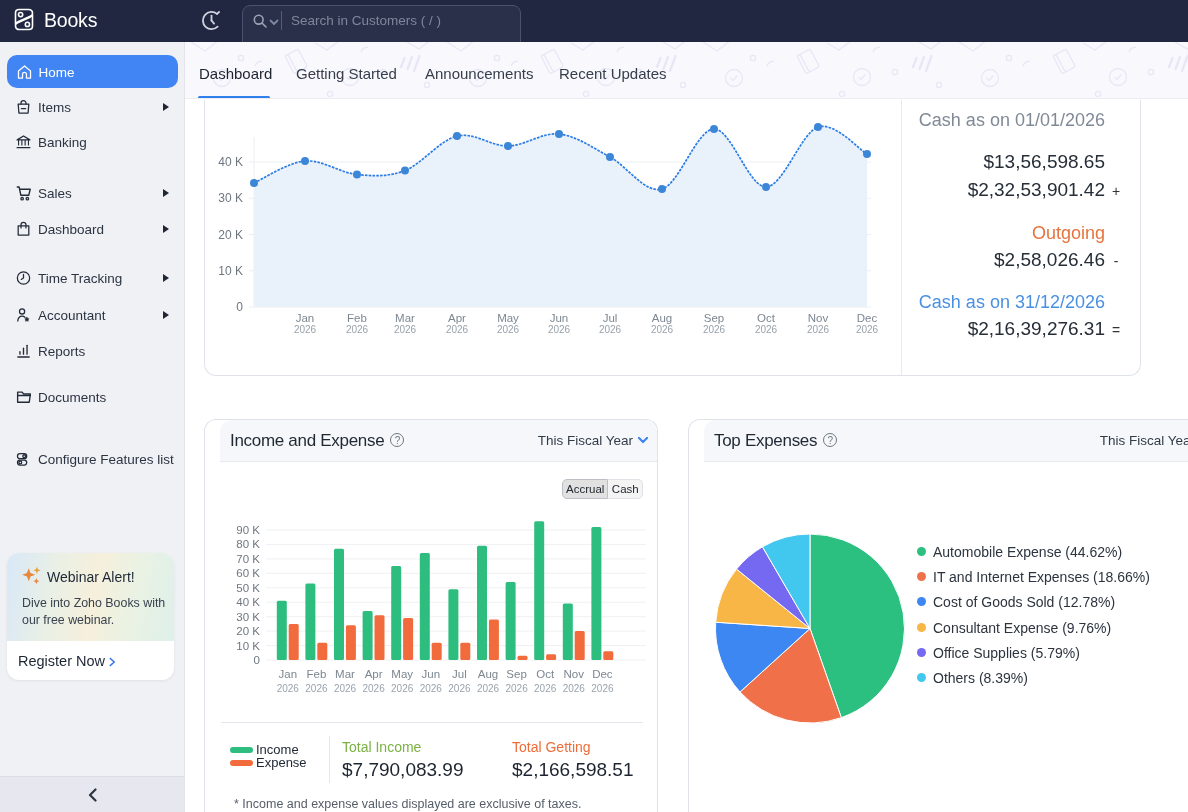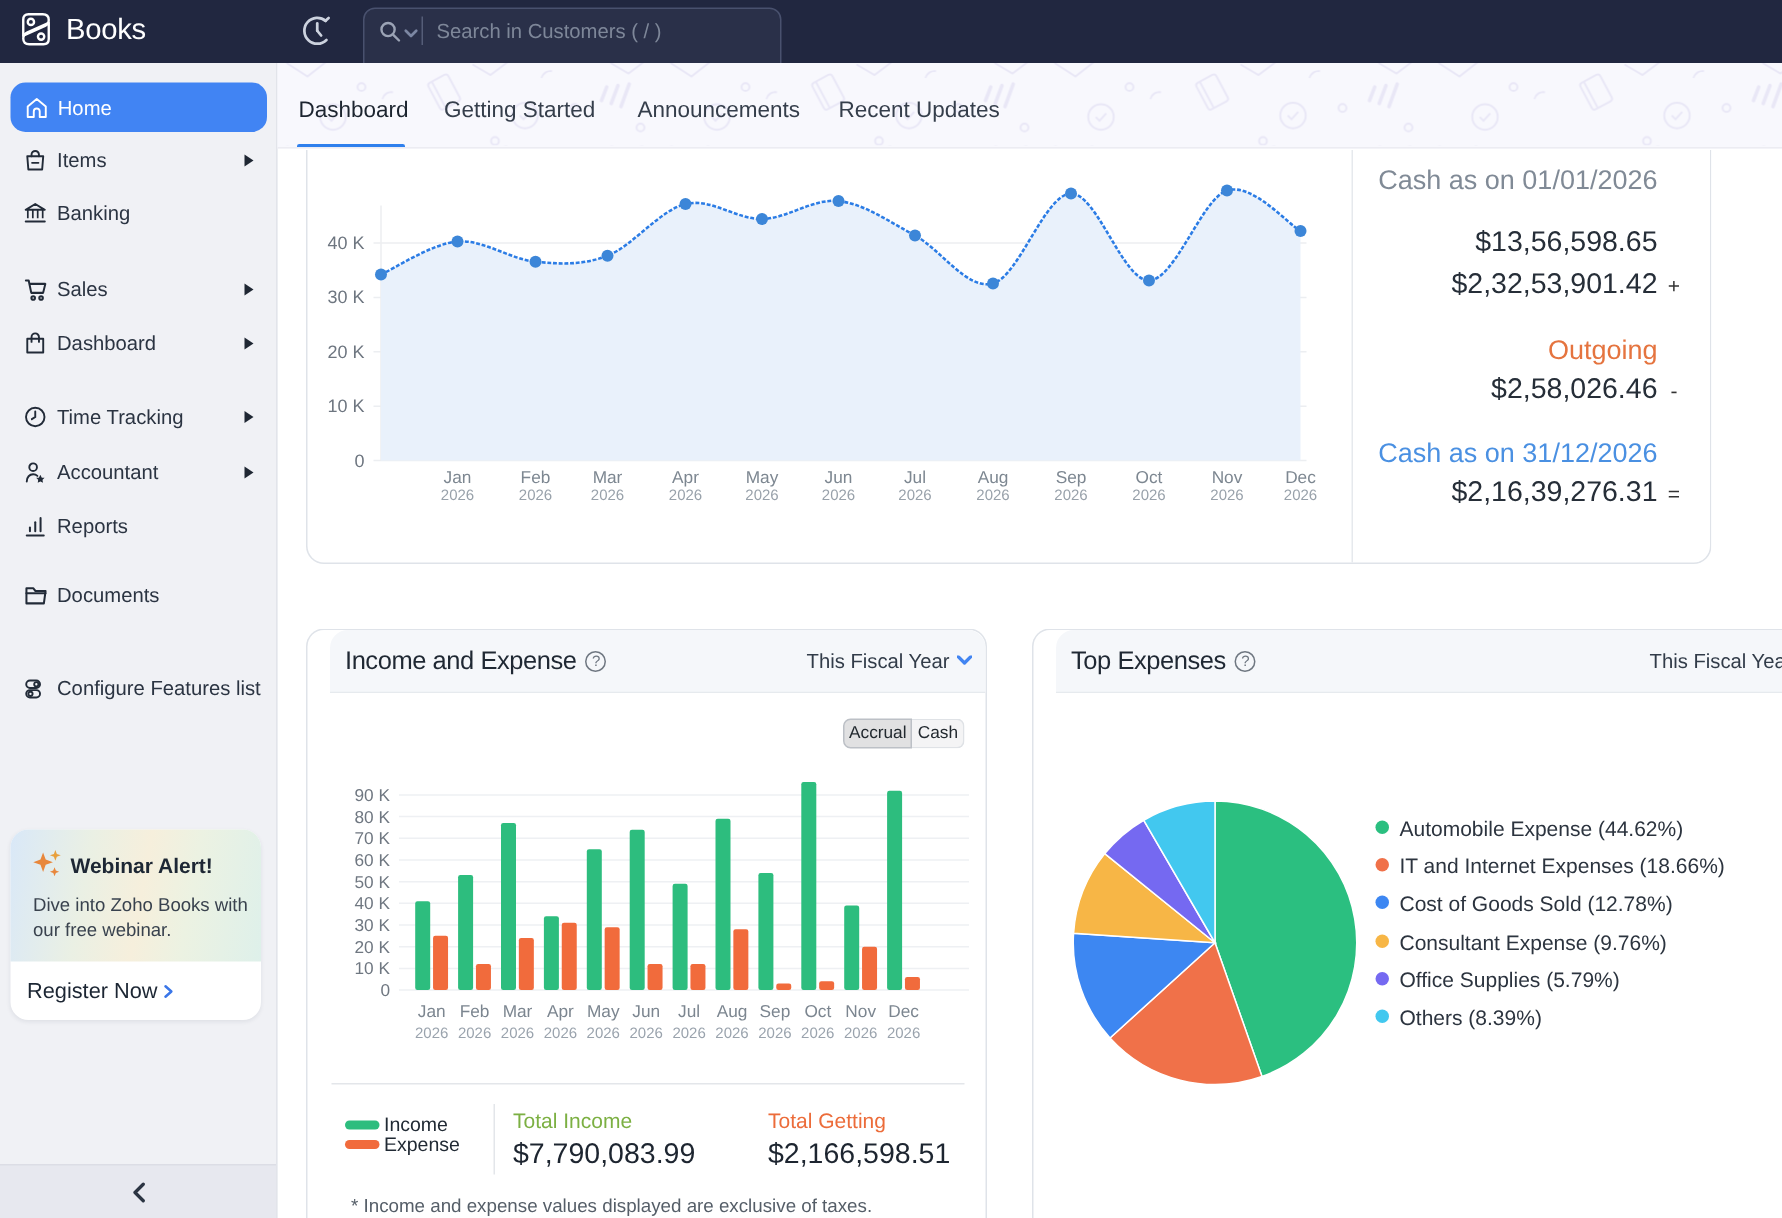--- a/index.html
+++ b/index.html
@@ -16,21 +16,21 @@
 #side{position:absolute;left:0;top:42px;width:185px;height:770px;background:#f0f1f5;border-right:1px solid #e2e4ea}
 .mi{position:absolute;left:0;width:185px;height:30px;color:#2b3442;font-size:13.5px}
 .mi .lbl{position:absolute;left:38px;top:50%;transform:translateY(-50%)}
 .mi svg{position:absolute;left:15px;top:50%;transform:translateY(-50%)}
 .mi .arr{position:absolute;right:16px;top:50%;transform:translateY(-50%);width:0;height:0;border-left:6px solid #1f2733;border-top:4.5px solid transparent;border-bottom:4.5px solid transparent}
 #home{position:absolute;left:7px;top:13px;width:171px;height:33px;background:#4184f3;border-radius:10px;color:#fff;font-size:13.5px}
 #home .lbl{position:absolute;left:31.5px;top:50%;transform:translateY(-50%)}
 #home svg{position:absolute;left:8.5px;top:50%;transform:translateY(-50%)}
 #webi{position:absolute;left:7px;top:511px;width:167px;height:127px;background:#fff;border-radius:12px;box-shadow:0 1px 3px rgba(30,40,70,.08)}
 #webi .grad{position:absolute;left:0;top:0;width:167px;height:88px;border-radius:12px 12px 0 0;background:linear-gradient(100deg,#d9e8f8 0%,#eaf0e4 30%,#f6efdc 52%,#ecf2e2 70%,#def0ea 100%)}
-#webi .t{position:absolute;left:40px;top:16px;font-size:14px;font-weight:bold;color:#1d2734}
+#webi .t{position:absolute;left:40px;top:16px;font-size:14px;font-weight:normal;color:#1d2734}
 #webi .b{position:absolute;left:15px;top:42px;width:148px;font-size:12.4px;line-height:16.5px;white-space:nowrap;color:#39424e}
 #webi .r{position:absolute;left:11px;top:100px;font-size:14.5px;color:#1c2633}
 #collapse{position:absolute;left:0;top:734px;width:184px;height:36px;background:#e7e8ef;border-top:1px solid #dcdde5;text-align:center;font-size:17px;color:#2b3442;line-height:34px;font-weight:bold}
 
 #tabs{position:absolute;left:185px;top:42px;width:1003px;height:57px;background:#f8f8fd;border-bottom:1px solid #ececf2;overflow:hidden}
 #tabs .t{position:absolute;top:23px;font-size:15px;color:#353e4b}
 #tabs .t.on{color:#1c242f}
 #tabs .ul{position:absolute;left:13px;top:53.5px;width:72px;height:3px;background:#2f80ed;border-radius:2px}
 
 .card{position:absolute;background:#fff;border:1px solid #dfe3e9}

